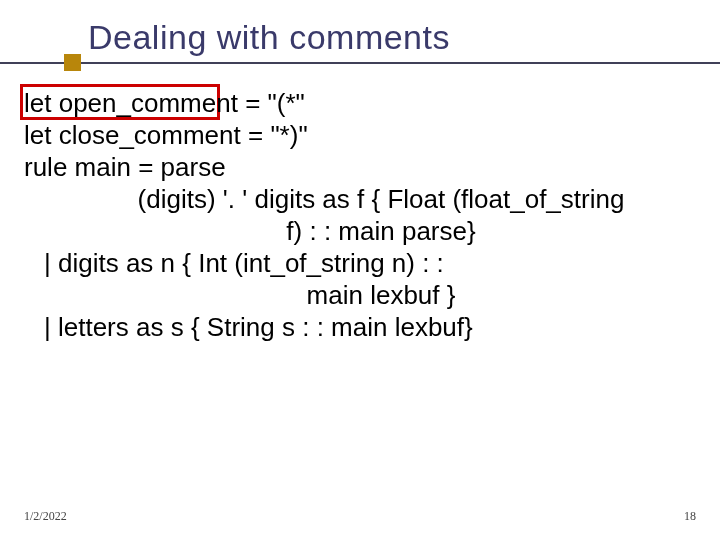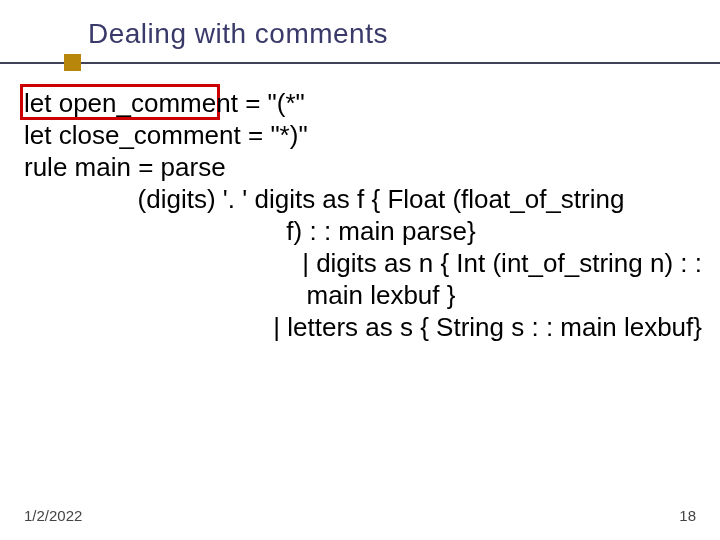--- a/index.html
+++ b/index.html
@@ -10,21 +10,21 @@
       font-family: Verdana, Geneva, sans-serif;
       position: relative;
       overflow: hidden;
     }
     .title-area {
       position: relative;
       padding-top: 18px;
       padding-left: 88px;
     }
     .title {
-      font-size: 28px;
+      font-size: 34px;
       color: #3a3a6a;
       letter-spacing: 0.5px;
     }
     .title-underline {
       position: absolute;
       left: 0;
       top: 62px;
       width: 720px;
       height: 2px;
       background: #404058;
@@ -41,39 +41,40 @@
       position: absolute;
       left: 24px;
       top: 88px;
       width: 678px;
       font-size: 26px;
       line-height: 1.23;
       color: #000000;
     }
     .content .line { display: block; }
     .content .indent1 { padding-left: 36px; text-align: center; }
-    .content .indent2 { padding-left: 20px; text-align: right; }
+    .content .indent2 { padding-left: 20px; }
     .red-box {
       position: absolute;
       left: 20px;
       top: 84px;
       width: 200px;
       height: 36px;
       border: 3px solid #cc0000;
     }
     .footer {
       position: absolute;
       left: 24px;
       bottom: 16px;
       width: 672px;
       display: flex;
       justify-content: space-between;
       align-items: flex-end;
-      font-size: 15px;
+      font-size: 12px;
       color: #444;
+      font-family: Liberation Serif, serif;
     }
   </style>
 </head>
 <body>
 
 <div class="title-area">
   <div class="title">Dealing with comments</div>
   <div class="title-underline"></div>
   <div class="accent-square"></div>
 </div>

